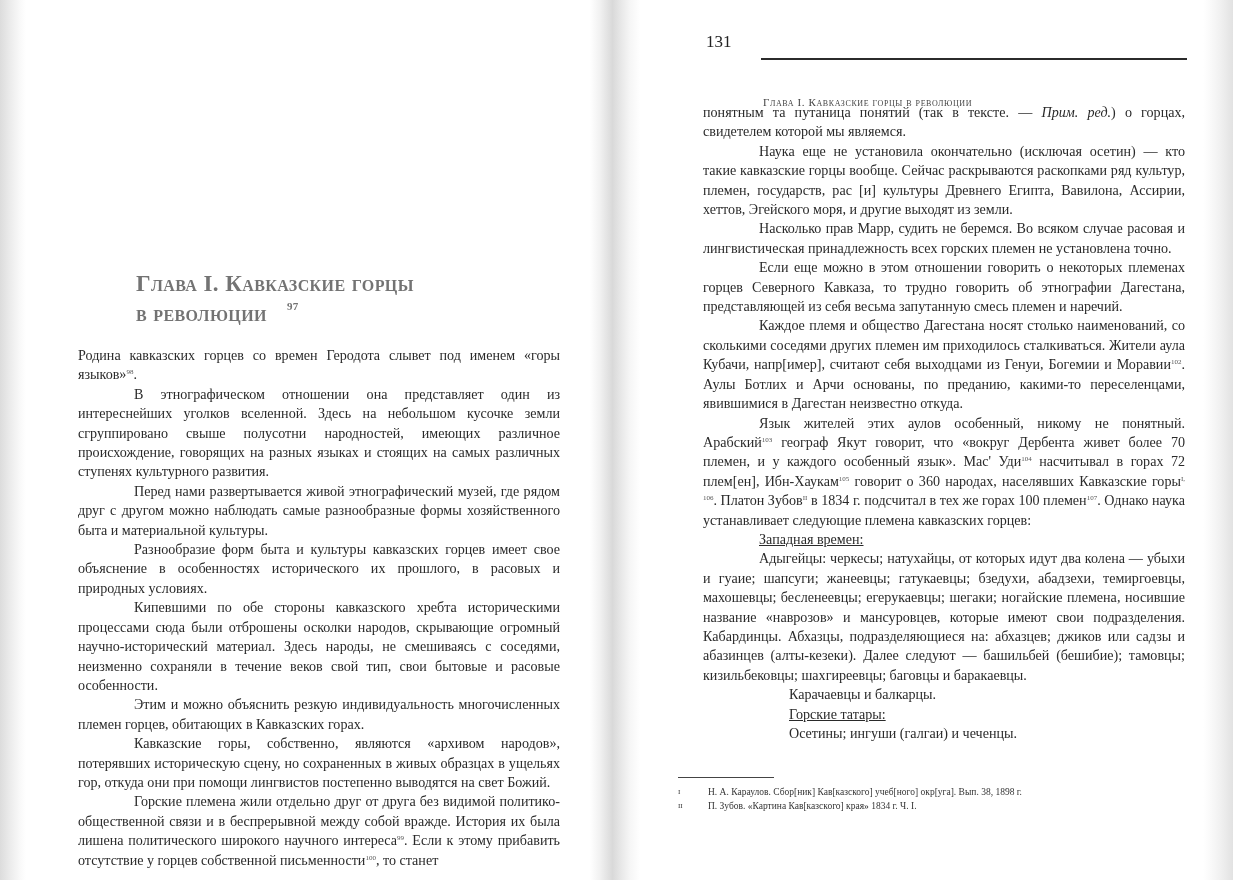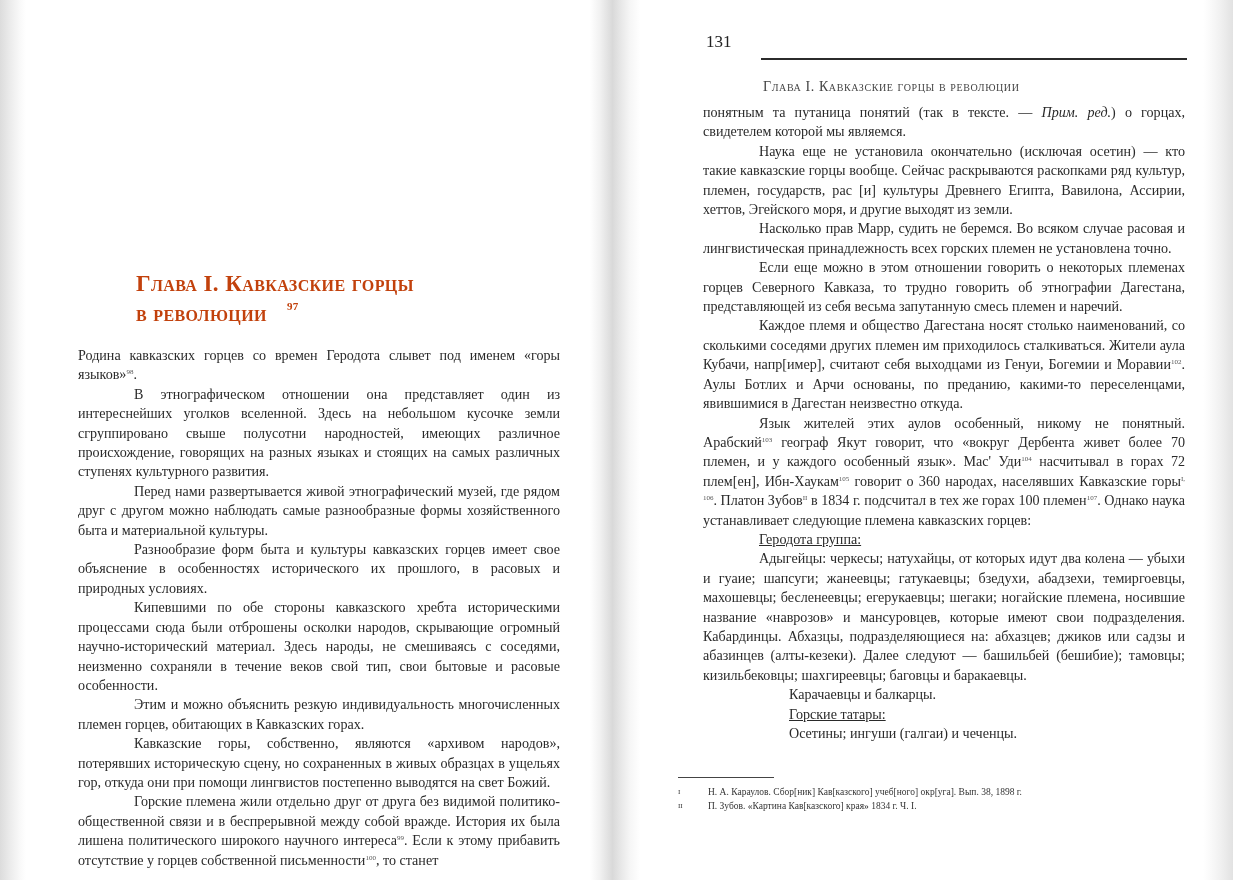--- a/index.html
+++ b/index.html
@@ -23,41 +23,41 @@
     background:linear-gradient(to right,#fff 0%,#f1f1f1 20%,#d9d9d9 45%,#e6e6e6 60%,#f6f6f6 80%,#fff 100%);
   }
   .page { position:absolute; top:0; height:864px; }
   .page-left { left:0; width:600px; }
   .page-right { left:625px; width:608px; }
 
   .chapter-title {
     position:absolute; left:136px; top:272px; margin:0;
     font-family:"Liberation Serif","DejaVu Serif",serif;
     font-variant:small-caps; font-weight:bold; font-size:23px; line-height:24px;
-    color:#c2410c; letter-spacing:0.4px;
+    color:#737373; letter-spacing:0.4px;
   }
   .chapter-title sup { font-size:11px; font-variant:normal; font-weight:bold; position:relative; top:-2px;padding-left:20px; }
 
   .text {
     position:absolute; font-size:14.1px; line-height:19.4px; color:#2a2a2a;
     text-align:justify; hyphens:manual;
   }
   .text p { margin:0; }
   .text p.ind { text-indent:56px; }
   .text sup { font-size:7px; line-height:0; vertical-align:5px; color:#555; }
   .text .ul { text-decoration:underline; }
   .text p.grp { padding-left:86px; text-align:left; }
 
   .left-text { left:78px; top:346px; width:482px; }
 
   .running-head {
     position:absolute; left:81px; top:32px; width:480px; height:30px;
   }
   .page-num { position:absolute; left:0; top:0; font-size:17px; color:#222; }
-  .head-title { position:absolute; left:57px; top:2px; font-size:14px; font-variant:small-caps; letter-spacing:0.6px; color:#444;margin-top:45px; }
+  .head-title { position:absolute; left:57px; top:19px; font-size:11px; font-variant:small-caps; letter-spacing:0.6px; color:#444;margin-top:45px; }
   .head-rule { position:absolute; left:136px; top:58px; width:426px; height:2px; background:#2b2b2b; }
 
   .right-text { left:78px; top:103px; width:482px; }
 
   .fn-rule { position:absolute; left:678px; top:777px; width:96px; height:1px; background:#444; }
   .footnotes { position:absolute; left:678px; top:785px; width:480px; font-size:9.5px; line-height:14px; color:#333; }
   .fn { display:flex; }
   .fn .mark { width:30px; font-size:7px; }
 </style>
 </head>
@@ -94,21 +94,21 @@
     <div class="head-rule"></div>
 
     <div class="text right-text">
       <p><span>понятным та путаница понятий (так в тексте. — </span><i>Прим. ред.</i><span>) о горцах, свидетелем которой мы являемся.</span></p>
       <p class="ind">Наука еще не установила окончательно (исключая осетин) — кто такие кавказские горцы вообще. Сейчас раскрываются раскопками ряд культур, племен, государств, рас [и] культуры Древнего Египта, Вавилона, Ассирии, хеттов, Эгейского моря, и другие выходят из земли.</p>
       <p class="ind">Насколько прав Марр, судить не беремся. Во всяком случае расовая и лингвистическая принадлежность всех горских племен не установлена точно.</p>
       <p class="ind">Если еще можно в этом отношении говорить о некоторых племенах горцев Северного Кавказа, то трудно говорить об этнографии Дагестана, представляющей из себя весьма запутанную смесь племен и наречий.</p>
       <p class="ind"><span>Каждое племя и общество Дагестана носят столько наименований, со сколькими соседями других племен им приходилось сталкиваться. Жители аула Кубачи, напр[имер], считают себя выходцами из Генуи, Богемии и Моравии</span><sup>102</sup><span>. Аулы Ботлих и Арчи основаны, по преданию, какими-то переселенцами, явившимися в Дагестан неизвестно откуда.</span></p>
       <p class="ind"><span>Язык жителей этих аулов особенный, никому не понятный. Арабский</span><sup>103</sup><span> географ Якут говорит, что «вокруг Дербента живет более 70 племен, и у каждого особенный язык». Мас' Уди</span><sup>104</sup><span> насчитывал в горах 72 плем[ен], Ибн-Хаукам</span><sup>105</sup><span> говорит о 360 народах, населявших Кавказские горы</span><sup>I, 106</sup><span>. Платон Зубов</span><sup>II</sup><span> в 1834 г. подсчитал в тех же горах 100 племен</span><sup>107</sup><span>. Однако наука устанавливает следующие племена кавказских горцев:</span></p>
 
-      <p class="ind"><span class="ul">Геродота группа:</span></p>
+      <p class="ind"><span class="ul">Западная времен:</span></p>
       <p class="ind">Адыгейцы: черкесы; натухайцы, от которых идут два колена — убыхи и гуаие; шапсуги; жанеевцы; гатукаевцы; бзедухи, абадзехи, темиргоевцы, махошевцы; бесленеевцы; егерукаевцы; шегаки; ногайские племена, носившие название «наврозов» и мансуровцев, которые имеют свои подразделения. Кабардинцы. Абхазцы, подразделяющиеся на: абхазцев; джиков или садзы и абазинцев (алты-кезеки). Далее следуют — башильбей (бешибие); тамовцы; кизильбековцы; шахгиреевцы; баговцы и баракаевцы.</p>
       <p class="grp">Карачаевцы и балкарцы.</p>
       <p class="grp"><span class="ul">Горские татары:</span></p>
       <p class="grp">Осетины; ингуши (галгаи) и чеченцы.</p>
     </div>
   </div>
 
   <div class="fn-rule"></div>
   <div class="footnotes">
     <div class="fn">

